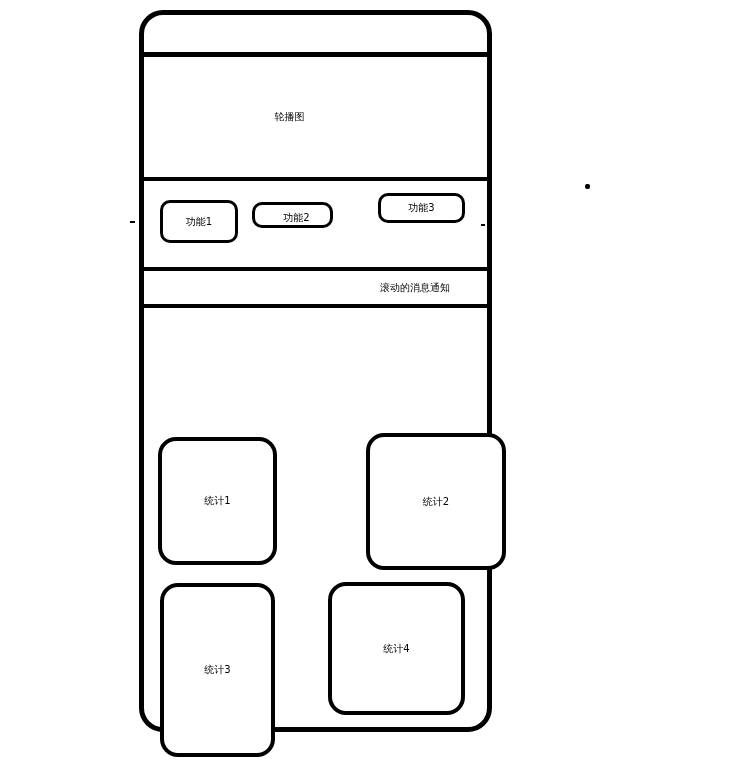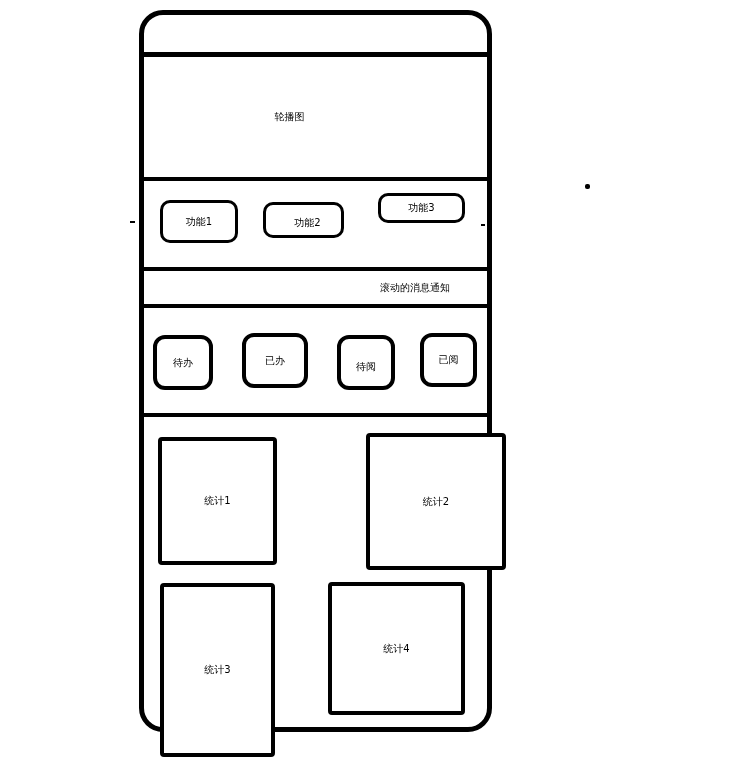--- a/index.html
+++ b/index.html
@@ -46,34 +46,34 @@
   .wirebox {
     position: absolute;
     border: 3px solid #000;
     border-radius: 10px;
     background: #fff;
     display: flex; align-items: center; justify-content: center;
   }
 
   
   .btn-1 { left: 16px;  top: 19px; width: 78px; height: 43px; text-align: right; }
-  .btn-2 { left: 119px; top: 21px; width: 81px; height: 36px; padding-left: 8px; }
+  .btn-2 { left: 108px; top: 21px; width: 81px; height: 26px; padding-left: 8px; }
   .btn-2 .label { transform: translateY(3px); }
   .btn-3 { left: 234px; top: 12px; width: 87px; height: 30px; }
 
   
   .tabbox { border-width: 4px; border-radius: 12px; }
   .tab-1 { left: 9px;   top: 27px; width: 60px; height: 55px; }
   .tab-2 { left: 98px;  top: 25px; width: 66px; height: 55px; }
   .tab-3 { left: 193px; top: 27px; width: 58px; height: 55px; }
   .tab-3 .label { transform: translateY(4px); }
   .tab-4 { left: 276px; top: 25px; width: 57px; height: 54px; }
 
   
-  .statbox { border-width: 4px; border-radius: 4px; }
+  .statbox { border-width: 4px; border-radius: 18px; }
   .stat-1 { left: 14px;  top: 20px;  width: 119px; height: 128px; }
   .stat-2 { left: 184px; top: 16px;  width: 140px; height: 137px; margin-left: 38px; }
   .stat-3 { left: 16px;  top: 166px; width: 115px; height: 174px; }
   .stat-4 { left: 184px; top: 165px; width: 137px; height: 133px; }
 
   
   .stray-dot {
     position: absolute; left: 585px; top: 184px;
     width: 5px; height: 5px; background: #000; border-radius: 2px;
   }
@@ -103,34 +103,20 @@
       </div>
       <div class="wirebox btn-3">
         <span class="label">功能3</span>
       </div>
     </div>
 
     <div class="section sec-notice">
       <span class="label">滚动的消息通知</span>
     </div>
 
-    <div class="section sec-tabs">
-      <div class="wirebox tabbox tab-1">
-        <span class="label">待办</span>
-      </div>
-      <div class="wirebox tabbox tab-2">
-        <span class="label">已办</span>
-      </div>
-      <div class="wirebox tabbox tab-3">
-        <span class="label">待阅</span>
-      </div>
-      <div class="wirebox tabbox tab-4">
-        <span class="label">已阅</span>
-      </div>
-    </div>
 
     <div class="section sec-stats">
       <div class="wirebox statbox stat-1">
         <span class="label">统计1</span>
       </div>
       <div class="wirebox statbox stat-2">
         <span class="label">统计2</span>
       </div>
       <div class="wirebox statbox stat-3">
         <span class="label">统计3</span>

